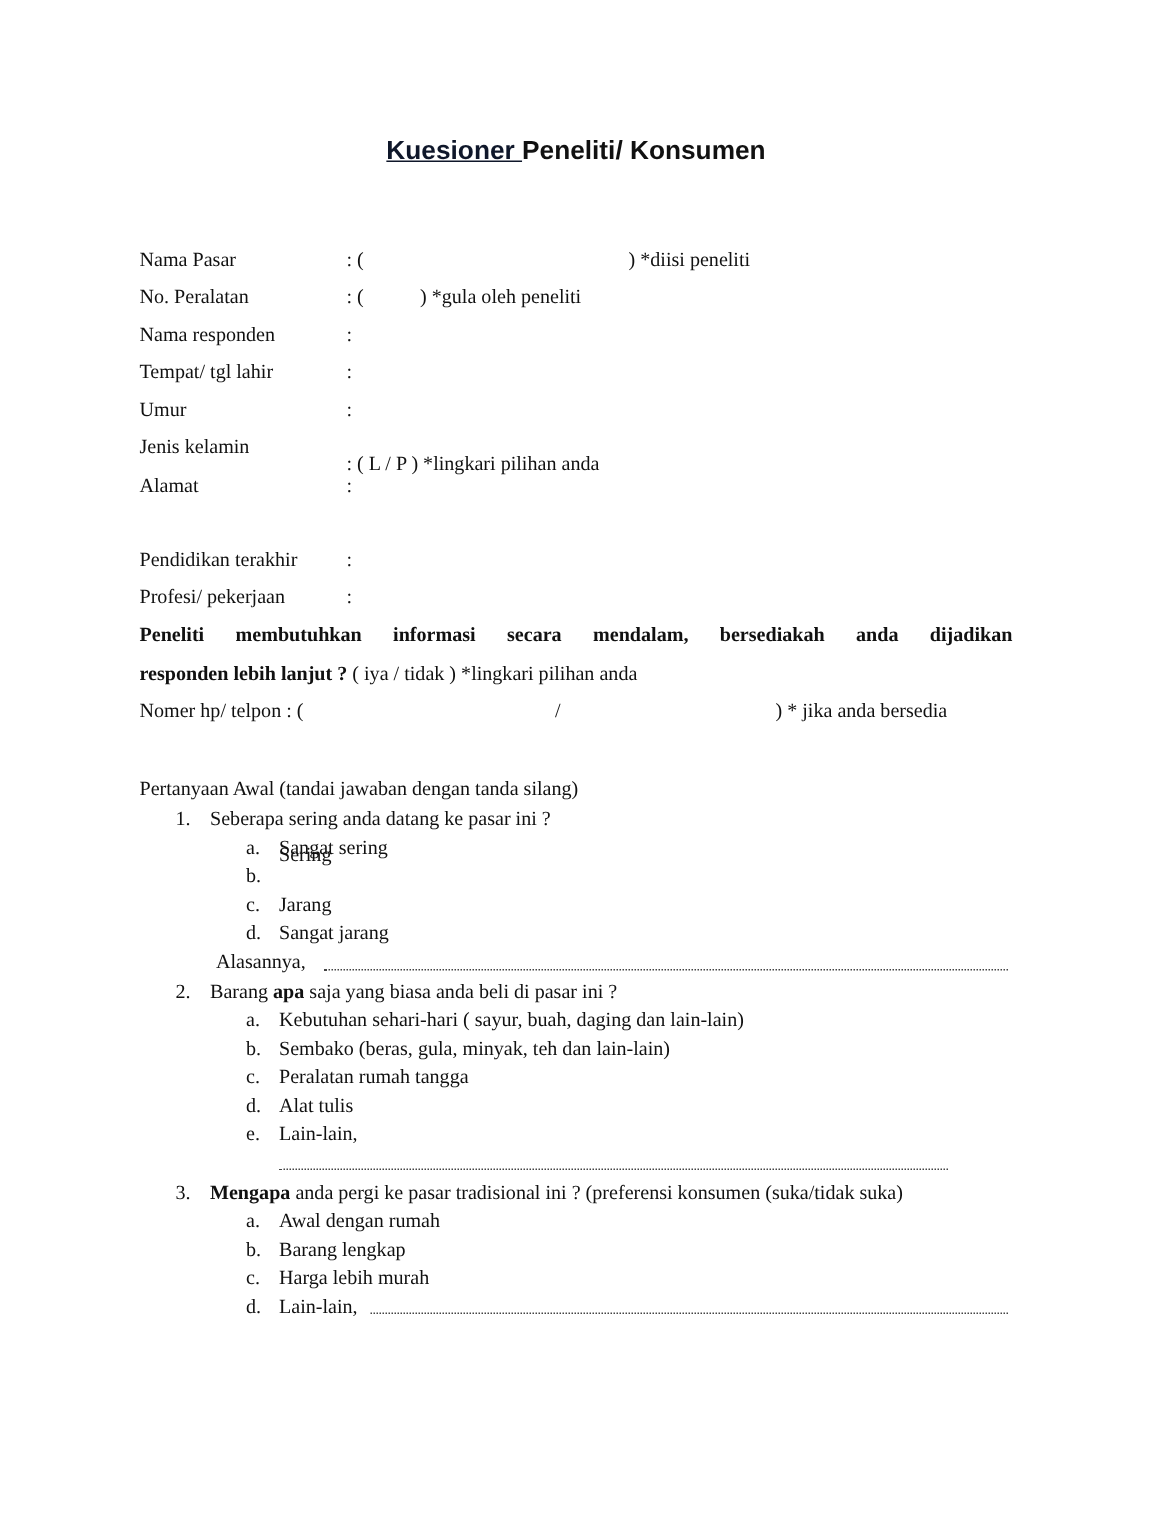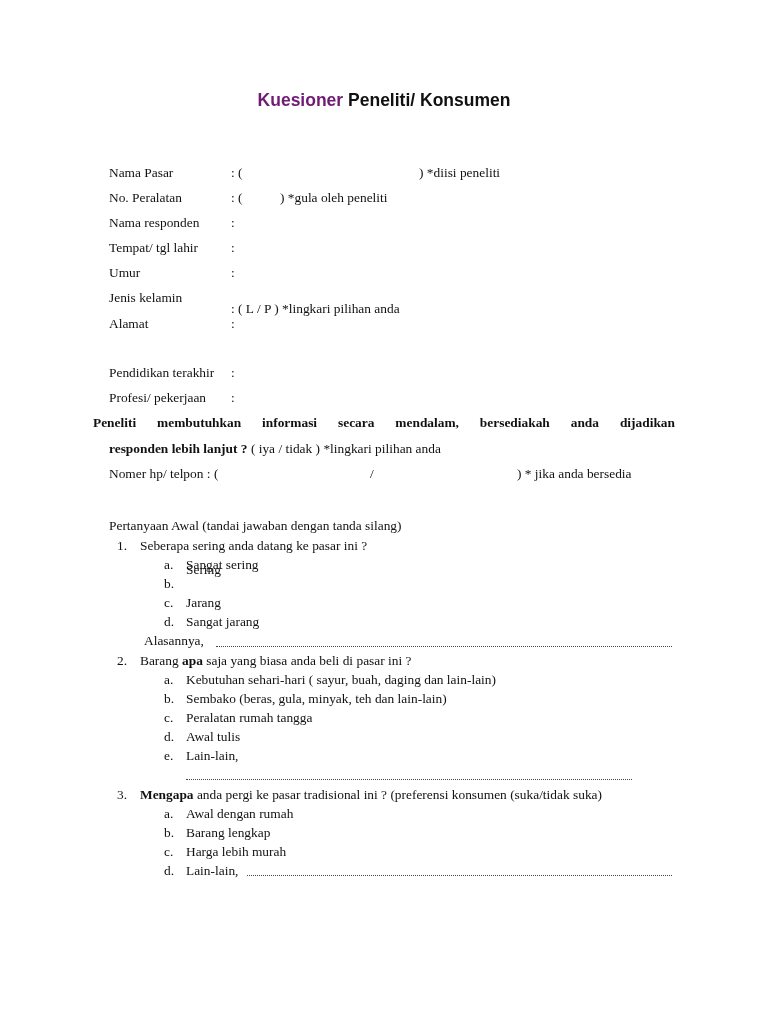--- a/index.html
+++ b/index.html
@@ -1,22 +1,22 @@
 <!DOCTYPE html>
 <html><head>
 <meta charset="utf-8">
 <style>
   html, body { margin: 0; padding: 0; background: #ffffff; }
   body { width: 768px; height: 1024px; position: relative; overflow: hidden;
          font-family: "Liberation Serif", "DejaVu Serif", serif; color: #111; font-size: 13.4px; }
   .abs { position: absolute; white-space: nowrap; line-height: 1; }
   .title { left: 0; width: 768px; top: 92px; text-align: center; font-family: "Liberation Sans", "DejaVu Sans", sans-serif;
            font-size: 17.5px; font-weight: bold; color: #111; }
-  .title .link { color: #701a75; }
-  .lbl { left: 109px; }
+  .title .link { color: #0f172a; text-decoration: underline; }
+  .lbl { left: 93px; }
   .col { left: 231px; }
   .bold { font-weight: bold; }
   .justify-line { left: 93px; width: 582px; text-align: justify; text-align-last: justify; white-space: normal; }
   .ul { }
   .dots { border-bottom: 1px dotted #444; height: 0; position: absolute; }
 </style>
 </head>
 <body>
 
 <div class="abs title">
@@ -80,21 +80,21 @@
 <div class="abs" style="left:140px;top:654px">
   <span>Barang </span><span class="bold">apa</span><span> saja yang biasa anda beli di pasar ini ?</span>
 </div>
 <div class="abs" style="left:164px;top:673px">a.</div>
 <div class="abs" style="left:186px;top:673px">Kebutuhan sehari-hari ( sayur, buah, daging dan lain-lain)</div>
 <div class="abs" style="left:164px;top:692px">b.</div>
 <div class="abs" style="left:186px;top:692px">Sembako (beras, gula, minyak, teh dan lain-lain)</div>
 <div class="abs" style="left:164px;top:711px">c.</div>
 <div class="abs" style="left:186px;top:711px">Peralatan rumah tangga</div>
 <div class="abs" style="left:164px;top:730px">d.</div>
-<div class="abs" style="left:186px;top:730px">Awal tulis</div>
+<div class="abs" style="left:186px;top:730px">Alat tulis</div>
 <div class="abs" style="left:164px;top:749px">e.</div>
 <div class="abs" style="left:186px;top:749px">Lain-lain,</div>
 <div class="dots" style="left:186px;top:779px;width:446px"></div>
 
 <div class="abs" style="left:117px;top:788px">3.</div>
 <div class="abs" style="left:140px;top:788px">
   <span class="bold">Mengapa</span><span> anda pergi ke pasar tradisional ini ? (preferensi konsumen (suka/tidak suka)</span>
 </div>
 <div class="abs" style="left:164px;top:807px">a.</div>
 <div class="abs" style="left:186px;top:807px">Awal dengan rumah</div>

